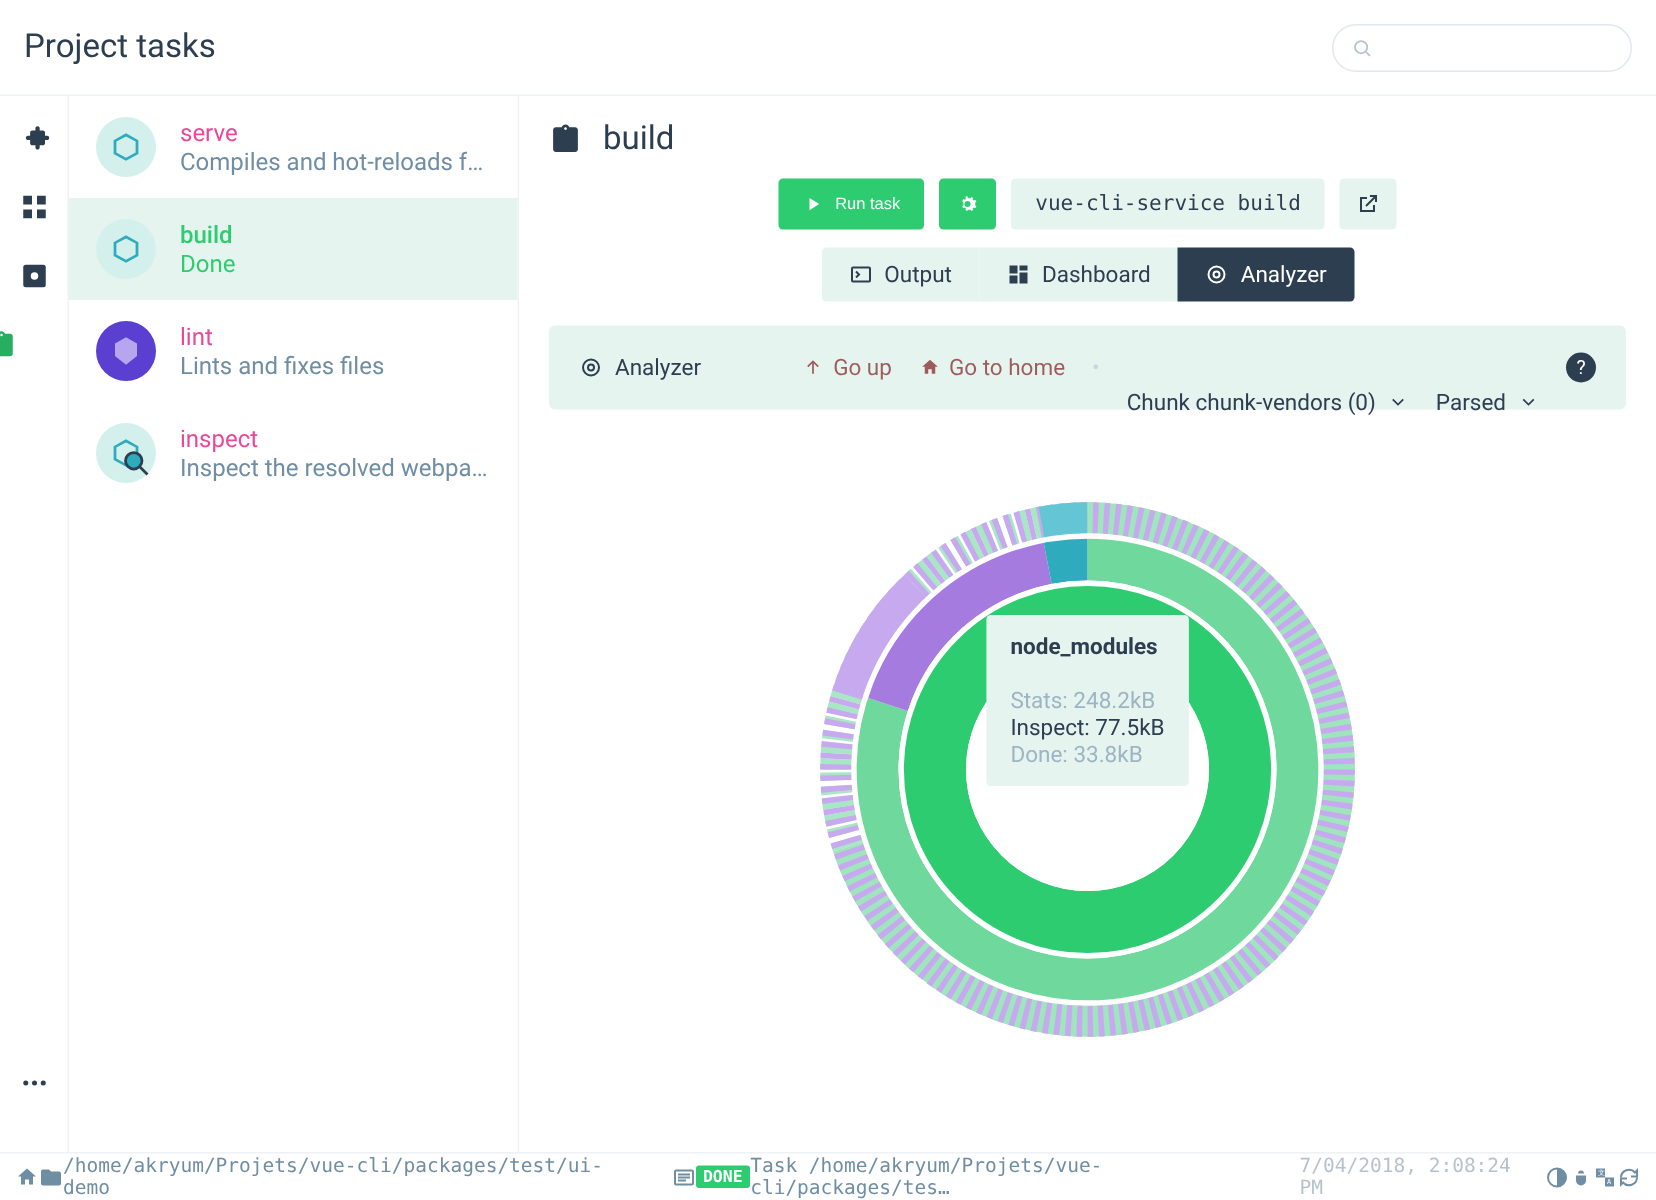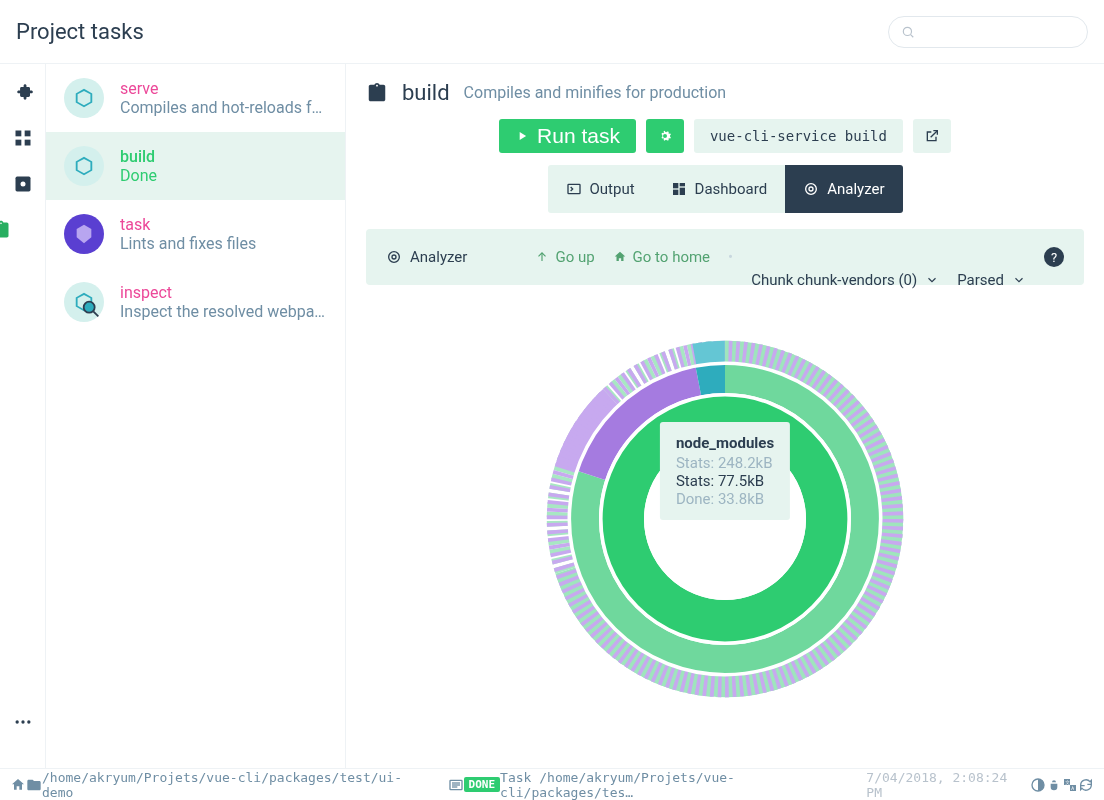--- a/index.html
+++ b/index.html
@@ -25,42 +25,42 @@
 .task-name { font-size: 16px; color: #ec4899; white-space: nowrap; overflow: hidden; text-overflow: ellipsis; }
 .task.selected .task-name { color: #2ecc71; font-weight: 500;}
 .task-desc { font-size: 16px; color: #6f8ea4; white-space: nowrap; overflow: hidden; text-overflow: ellipsis; }
 .task.selected .task-desc { color: #2ecc71; }
 .content { flex: 1; padding: 16px 20px; overflow: hidden; display: flex; flex-direction: column; }
 .header-row { display: flex; align-items: center; gap: 14px; margin-bottom: 14px; }
 .clip-icon { color: #2c3e50; }
 .header-row h2 { font-size: 22px; font-weight: 400; }
 .header-sub { color: #6f8ea4; font-size: 16px; }
 .action-row { display: flex; justify-content: center; gap: 10px; margin-bottom: 12px; }
-.btn { height: 34px; border: none; border-radius: 3px; display: inline-flex; align-items: center; justify-content: center; gap: 8px; padding: 0 16px; font-size: 21px; cursor: pointer; }
+.btn { height: 34px; border: none; border-radius: 3px; display: inline-flex; align-items: center; justify-content: center; gap: 8px; padding: 0 16px; font-size: 11px; cursor: pointer; }
 .btn.green { background: #2ecc71; color: #fff; }
 .btn.green-icon { background: #2ecc71; color: #fff; width: 38px; padding: 0; }
 .btn.light { background: #e6f4ef; color: #2c3e50; font-family: monospace; font-size: 14px; }
 .btn.light-icon { background: #e6f4ef; color: #2c3e50; width: 38px; padding: 0; }
 .tab-row { display: flex; justify-content: center; margin-bottom: 16px; }
-.tab { height: 48px; display: inline-flex; align-items: center; gap: 8px; padding: 0 18px; background: #e6f4ef; color: #2c3e50; font-size: 15px; cursor: pointer; }
+.tab { height: 36px; display: inline-flex; align-items: center; gap: 8px; padding: 0 18px; background: #e6f4ef; color: #2c3e50; font-size: 15px; cursor: pointer; }
 .tab.active { background: #2c3e50; color: #fff; }
 .tab:first-child { border-radius: 3px 0 0 3px; }
 .tab:last-child { border-radius: 0 3px 3px 0; }
 .analyzer-bar { background: #e6f4ef; border-radius: 4px; height: 56px; display: flex; align-items: center; padding: 0 20px; gap: 18px; color: #2c3e50; font-size: 15px; }
 .analyzer-bar .title { font-weight: 400; display: flex; align-items: center; gap: 8px; }
-.analyzer-bar .navctl { color: #15803d; display: flex; align-items: center; gap: 6px; }
+.analyzer-bar .navctl { color: #7f1d1d; display: flex; align-items: center; gap: 6px; }
 .analyzer-bar .navctl.dim { opacity: .7; }
 .analyzer-bar .sep { color: #c8d7de; }
 .analyzer-bar .spacer2 { flex: 1; }
 .analyzer-bar .dd { display: flex; align-items: center; gap: 8px; margin-top: 46px; }
 .analyzer-bar .help { width: 20px; height: 20px; border-radius: 50%; background: #2c3e50; color: #fff; display: flex; align-items: center; justify-content: center; font-size: 13px; }
 .chart-area { flex: 1; display: flex; align-items: center; justify-content: center; position: relative; }
 .donut { width: 360px; height: 360px; }
 .tooltip { position: absolute; background: #e6f4ef; border-radius: 3px; padding: 12px 16px; font-size: 15px; top: 137px; left: 50%; transform: translateX(-50%); }
-.tooltip .tt-title { font-weight: 700; color: #2c3e50; margin-bottom: 2px; }
+.tooltip .tt-title { font-weight: 700; color: #2c3e50; margin-bottom: 18px; }
 .tooltip .tt-row { color: #9db5c2; }
 .tooltip .tt-row.strong { color: #2c3e50; }
 .statusbar { height: 32px; border-top: 1px solid #eef2f5; display: flex; align-items: center; padding: 0 10px; gap: 0; font-size: 13px; color: #6f8ea4; font-family: monospace; }
 .statusbar .path { color: #6f8ea4; font-family: monospace;}
 .statusbar .done-badge { background: #2ecc71; color: #fff; padding: 1px 5px; border-radius: 2px; font-size: 11px; font-weight: 600; }
 .statusbar .ts { color: #b8c2cc; }
 .statusbar .sbspacer { flex: 1; }
 .statusbar .sb-icon { color: #6f8ea4; }
 svg { display: block; }
 </style>
@@ -137,21 +137,21 @@
         <div class="task-desc">Done</div>
       </div>
     </div>
     <div class="task">
       <div class="task-icon purple">
           <svg viewBox="0 0 24 24">
             <path d="M12 2l8 4.6v9L12 22l-8-6.4v-9L12 2z"></path>
           </svg>
         </div>
       <div class="task-info">
-        <div class="task-name">task</div>
+        <div class="task-name">lint</div>
         <div class="task-desc">Lints and fixes files</div>
       </div>
     </div>
     <div class="task">
       <div class="task-icon teal" style="position:relative">
         <svg viewBox="0 0 24 24">
             <path d="M12 2l9 5v10l-9 5-9-5V7l9-5zm0 2.3L5 8v8l7 3.9L19 16V8l-7-3.7z"></path>
           </svg>
         <svg viewBox="0 0 24 24" width="14" height="14" fill="none" stroke="#2c3e50" stroke-width="2" style="position:absolute;bottom:2px;right:2px">
             <circle cx="10" cy="10" r="6"></circle>
@@ -166,21 +166,20 @@
   </div>
 
   <div class="content">
     <div class="header-row">
       <span class="clip-icon">
           <svg viewBox="0 0 24 24" width="22" height="22" fill="currentColor">
             <path d="M19 3h-4.18C14.4 1.84 13.3 1 12 1s-2.4.84-2.82 2H5c-1.1 0-2 .9-2 2v14c0 1.1.9 2 2 2h14c1.1 0 2-.9 2-2V5c0-1.1-.9-2-2-2zm-7 0c.55 0 1 .45 1 1s-.45 1-1 1-1-.45-1-1 .45-1 1-1z"></path>
           </svg>
         </span>
       <h2>build</h2>
-      <span class="header-sub">Compiles and minifies for production</span>
     </div>
 
     <div class="action-row">
       <button class="btn green">
         <svg viewBox="0 0 24 24" width="14" height="14" fill="currentColor">
             <path d="M8 5v14l11-7z"></path>
           </svg>
         <span>Run task</span>
       </button>
       <button class="btn green-icon">
@@ -287,21 +286,21 @@
           <circle cx="100" cy="100" r="93" fill="none" stroke="#64c6d4" stroke-width="12" stroke-dasharray="17 567" stroke-dashoffset="-567"></circle>
         </g>
 
         <circle cx="100" cy="100" r="69" fill="none" stroke="#fff" stroke-width="2"></circle>
         <circle cx="100" cy="100" r="86.5" fill="none" stroke="#fff" stroke-width="2"></circle>
         <circle cx="100" cy="100" r="45" fill="#fff"></circle>
       </svg>
       <div class="tooltip">
         <div class="tt-title">node_modules</div>
         <div class="tt-row">Stats: 248.2kB</div>
-        <div class="tt-row strong">Stats: 77.5kB</div>
+        <div class="tt-row strong">Inspect: 77.5kB</div>
         <div class="tt-row">Done: 33.8kB</div>
       </div>
     </div>
   </div>
 </div>
 
 <div class="statusbar">
   <span class="sb-icon">
       <svg viewBox="0 0 24 24" width="16" height="16" fill="currentColor">
         <path d="M12 3l9 8h-3v8h-4v-5h-4v5H6v-8H3l9-8z"></path>

